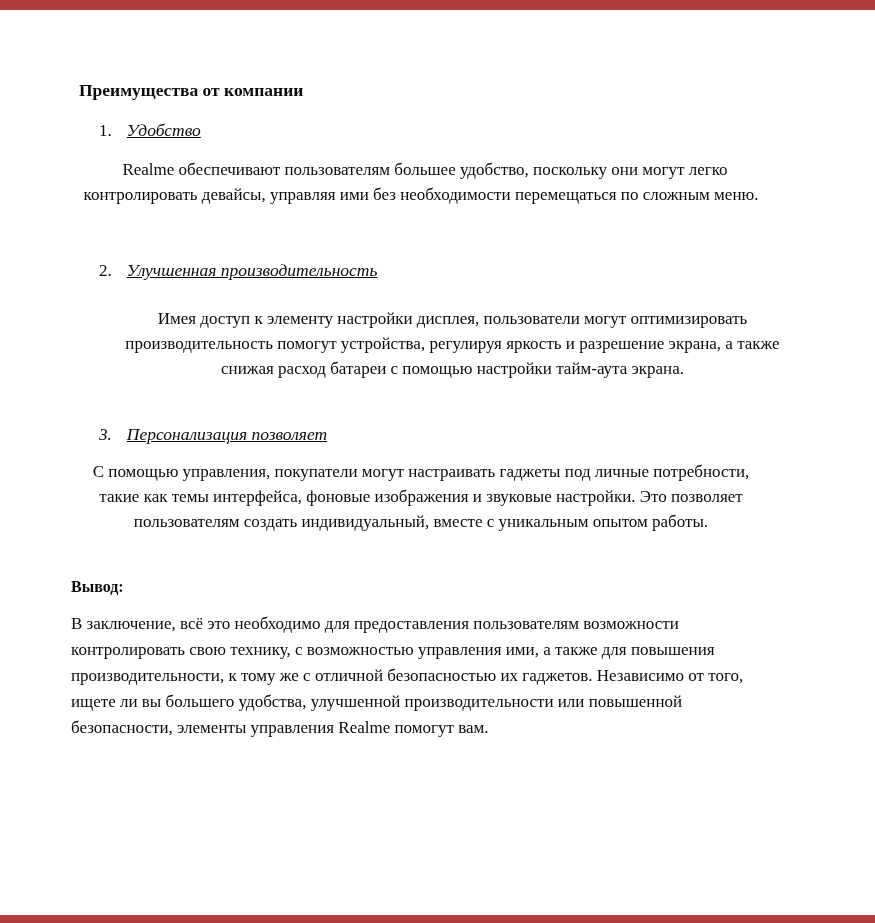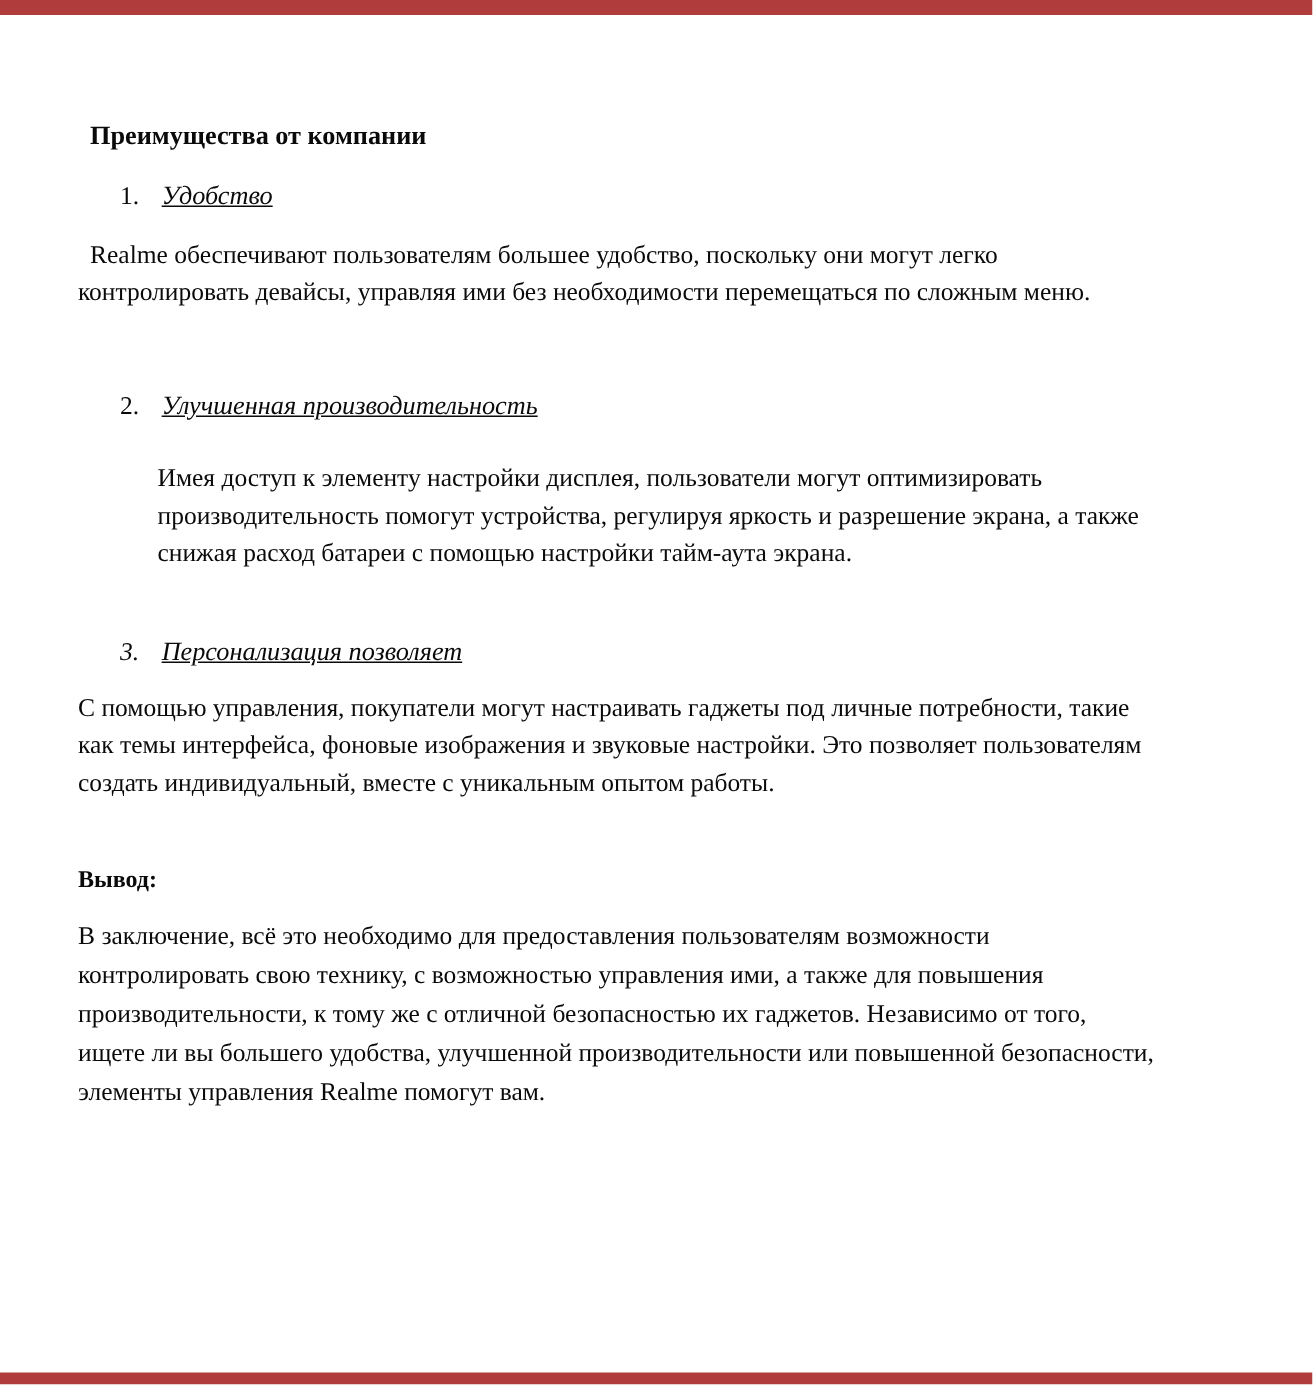--- a/index.html
+++ b/index.html
@@ -11,21 +11,21 @@
     display: flex;
     flex-direction: column;
     overflow: hidden;
   }
   .accent-bar { flex: 0 0 auto; width: 100%; background: #b13c3c; }
   .accent-bar.top { height: 10px; }
   .accent-bar.bottom { height: 8px; margin-top: auto; }
 
   .content {
     flex: 1 1 auto;
-    padding: 68px 104px 0 52px;
+    padding: 68px 104px 0 71px;
     font-size: 17px;
     line-height: 25px;
   }
 
   .doc-title {
     font-size: 17.5px;
     font-weight: bold;
     margin: 0 0 16px 8px;
     line-height: 24px;
   }
@@ -36,21 +36,21 @@
     align-items: baseline;
   }
   .num { flex: 0 0 auto; margin-right: 15px; }
   .item-title {
     font-style: italic;
     text-decoration: underline;
     font-size: 17.5px;
   }
   .item-3 .num { font-style: italic; }
 
-  .body-par { margin-top: 14px; }
+  .body-par { margin-top: 14px; text-align: center; }
   .item-1 .body-par { text-indent: 8px; }
   .item-2 .body-par { margin-left: 53px; margin-right: -10px; margin-top: 23px; }
   .item-2 { margin-top: 51px; }
   .item-3 { margin-top: 41px; }
   .item-3 .body-par { margin-top: 12px; }
 
   .conclusion-title {
     font-weight: bold;
     font-size: 16px;
     margin-top: 40px;

